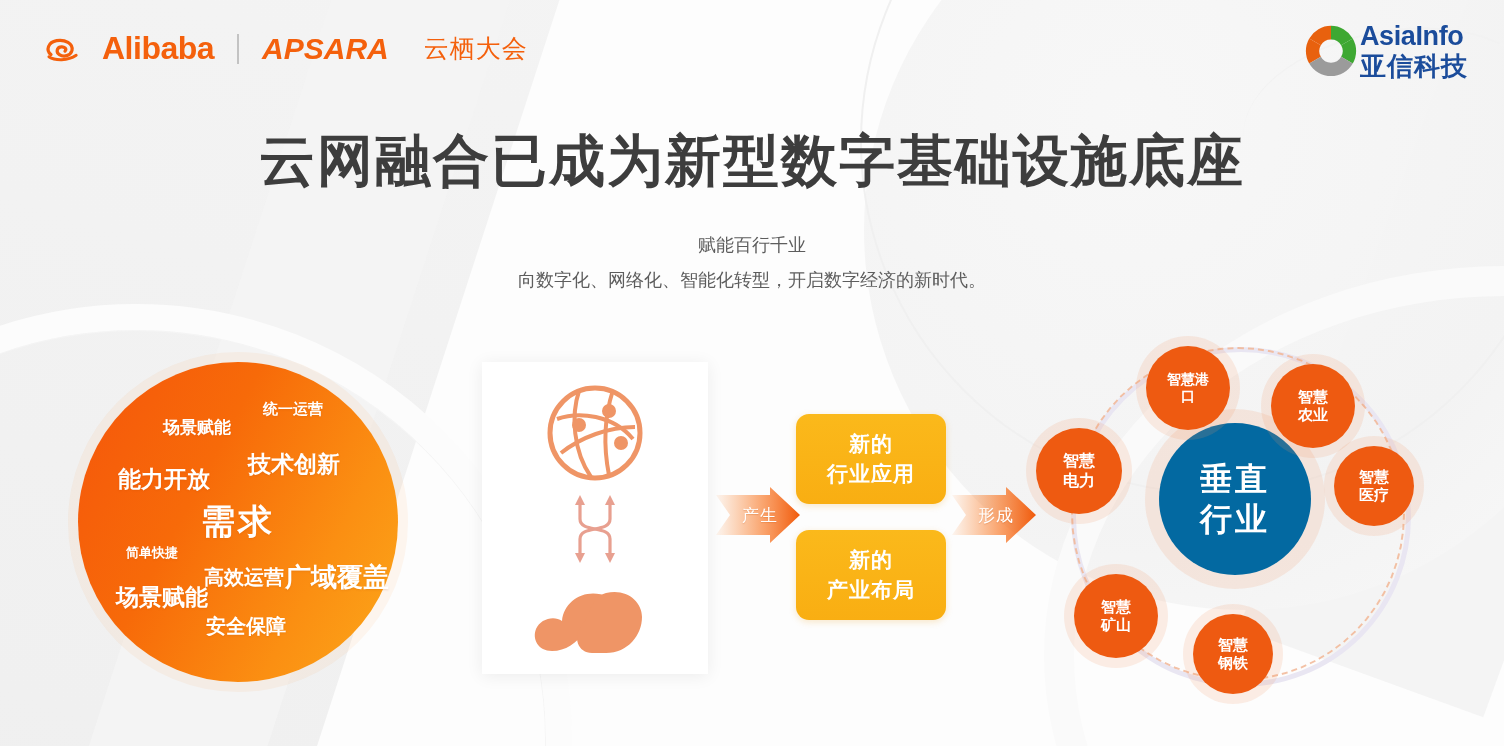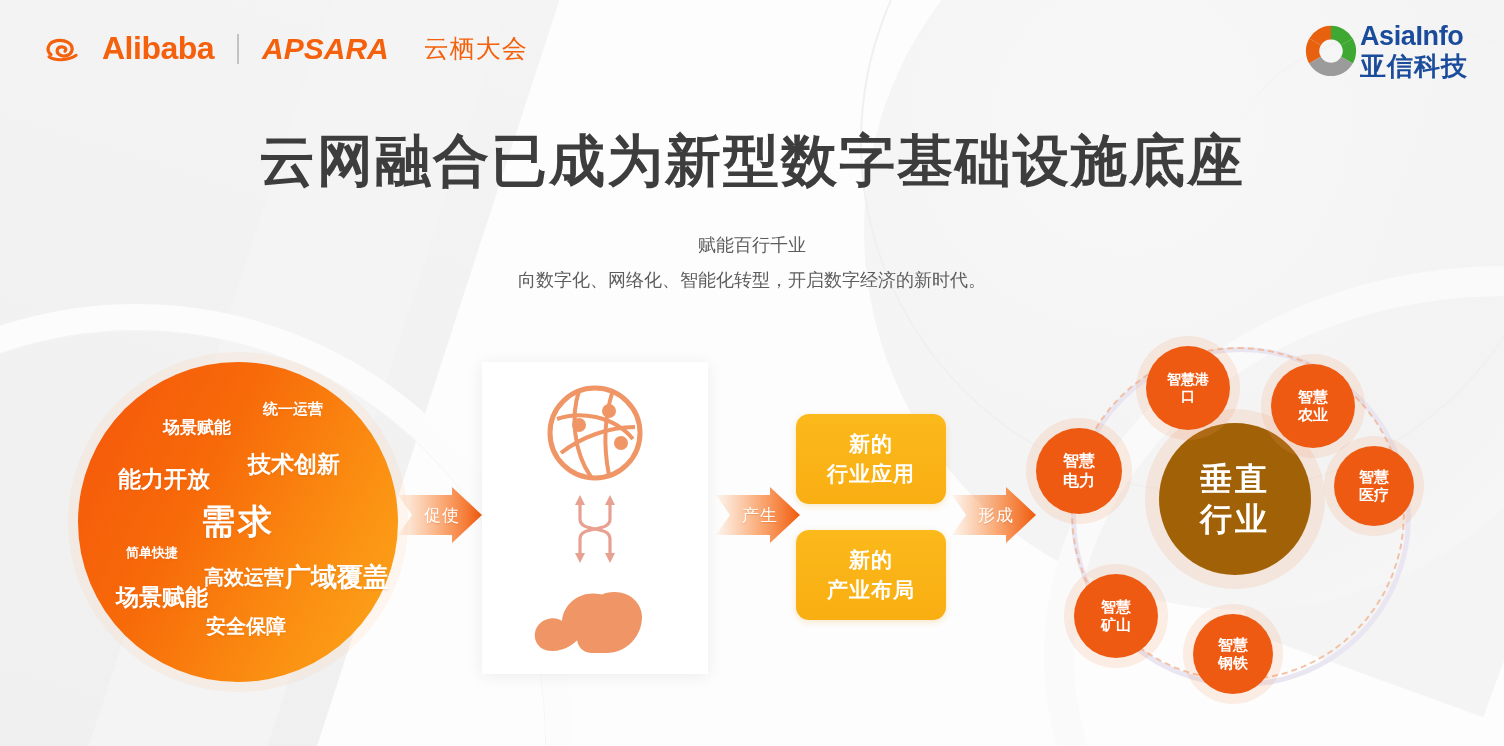--- a/index.html
+++ b/index.html
@@ -207,21 +207,21 @@
   .node {
     position:absolute; border-radius:50%;
     background:#EE5A11; color:#ffffff;
     display:flex; flex-direction:column; align-items:center; justify-content:center;
     font-weight:bold; text-align:center; line-height:1.22;
   }
   .node.halo { box-shadow: 0 0 0 10px rgba(244,150,100,.16); }
   .center-node {
     position:absolute;
     width:152px; height:152px; border-radius:50%;
-    background:#a16207; color:#ffffff;
+    background:#0369a1; color:#ffffff;
     display:flex; flex-direction:column; align-items:center; justify-content:center;
     font-size:32px; font-weight:bold; letter-spacing:3px; line-height:1.25;
     box-shadow: 0 0 0 14px rgba(244,150,100,.16);
     left:141px; top:105px;
   }
 
   .nodetext { display:block; }
 </style>
 </head>
 <body>
@@ -280,33 +280,20 @@
           <span class="wc" style="left: 40px; top: 102px; font-size: 23px;">能力开放</span>
           <span class="wc" style="left: 170px; top: 87px; font-size: 23px;">技术创新</span>
           <span class="wc" style="left: 48px; top: 182px; font-size: 13px;">简单快捷</span>
           <span class="wc" style="left: 126px; top: 202px; font-size: 20px;">高效运营</span>
           <span class="wc" style="left: 207px; top: 198px; font-size: 26px;">广域覆盖</span>
           <span class="wc" style="left: 38px; top: 220px; font-size: 23px;">场景赋能</span>
           <span class="wc" style="left: 128px; top: 251px; font-size: 20px;">安全保障</span>
         </div>
     </div>
 
-    <div class="arrow" style="left:398px; top:487px; width:84px; height:56px;">
-      <svg width="84" height="56" viewBox="0 0 84 56">
-        <defs>
-          <linearGradient id="agrad1" x1="0" y1="0" x2="1" y2="0">
-            <stop offset="0%" stop-color="#F97C20" stop-opacity="0.06"></stop>
-            <stop offset="55%" stop-color="#F8701A" stop-opacity="0.62"></stop>
-            <stop offset="100%" stop-color="#F05A0C" stop-opacity="1"></stop>
-          </linearGradient>
-        </defs>
-        <path d="M0 8 L54 8 L54 0 L84 28 L54 56 L54 48 L0 48 L14 28 Z" fill="url(#agrad1)"></path>
-      </svg>
-      <span class="arrow-label">促使</span>
-    </div>
 
     <div class="mid-card">
       <svg width="104" height="104" viewBox="0 0 104 104">
         <circle cx="52" cy="52" r="45" fill="none" stroke="#EF9566" stroke-width="5"></circle>
         <path d="M14 38 C36 30 70 34 90 58" fill="none" stroke="#EF9566" stroke-width="4"></path>
         <path d="M18 72 C38 56 66 46 92 46" fill="none" stroke="#EF9566" stroke-width="4"></path>
         <path d="M36 10 C28 34 30 70 48 96" fill="none" stroke="#EF9566" stroke-width="4"></path>
         <path d="M70 9 C62 34 60 64 66 94" fill="none" stroke="#EF9566" stroke-width="4"></path>
         <circle cx="36" cy="44" r="7" fill="#EF9566"></circle>
         <circle cx="66" cy="30" r="7" fill="#EF9566"></circle>

